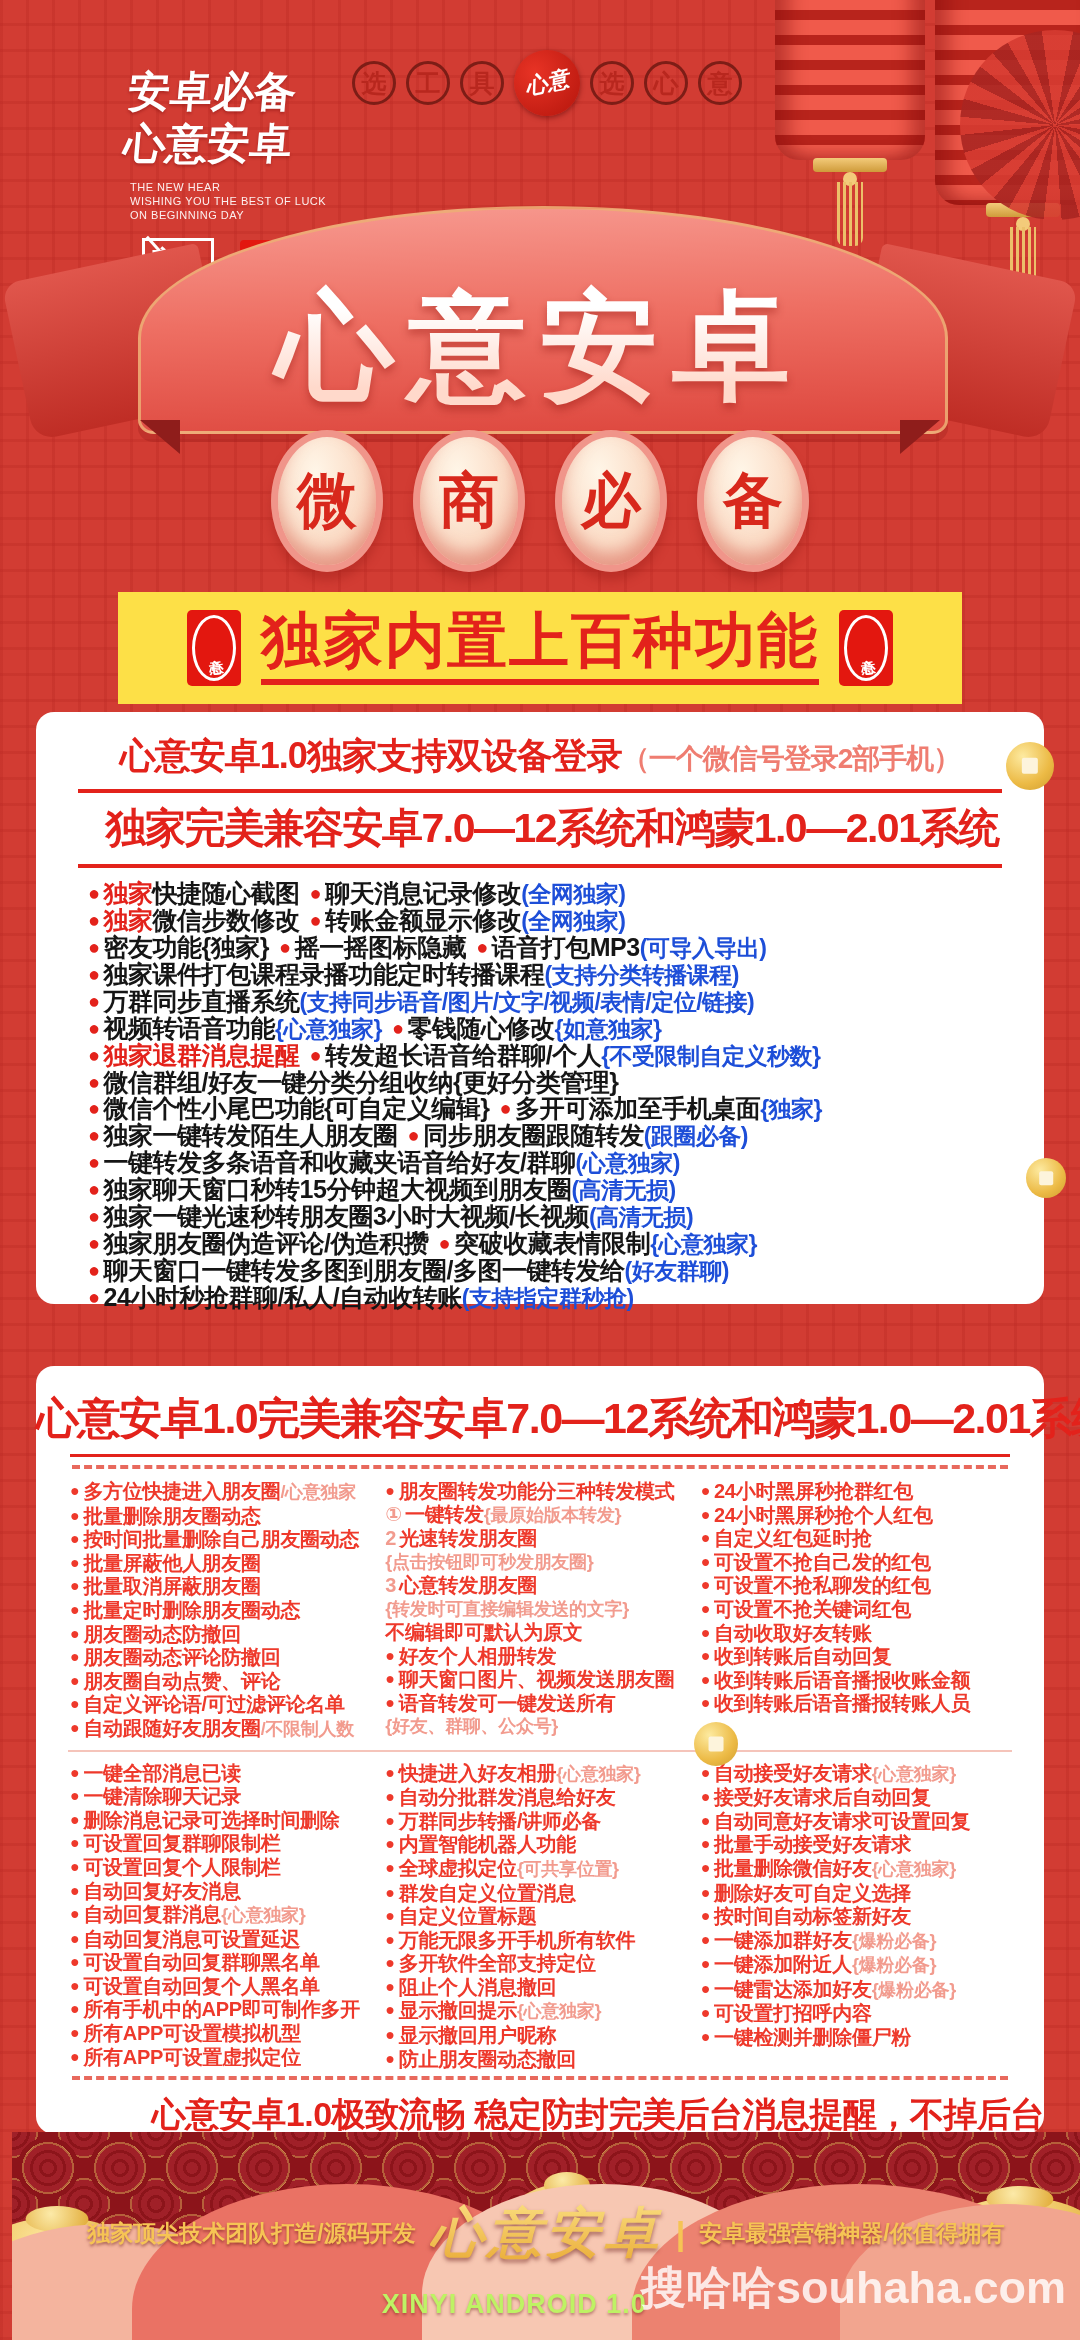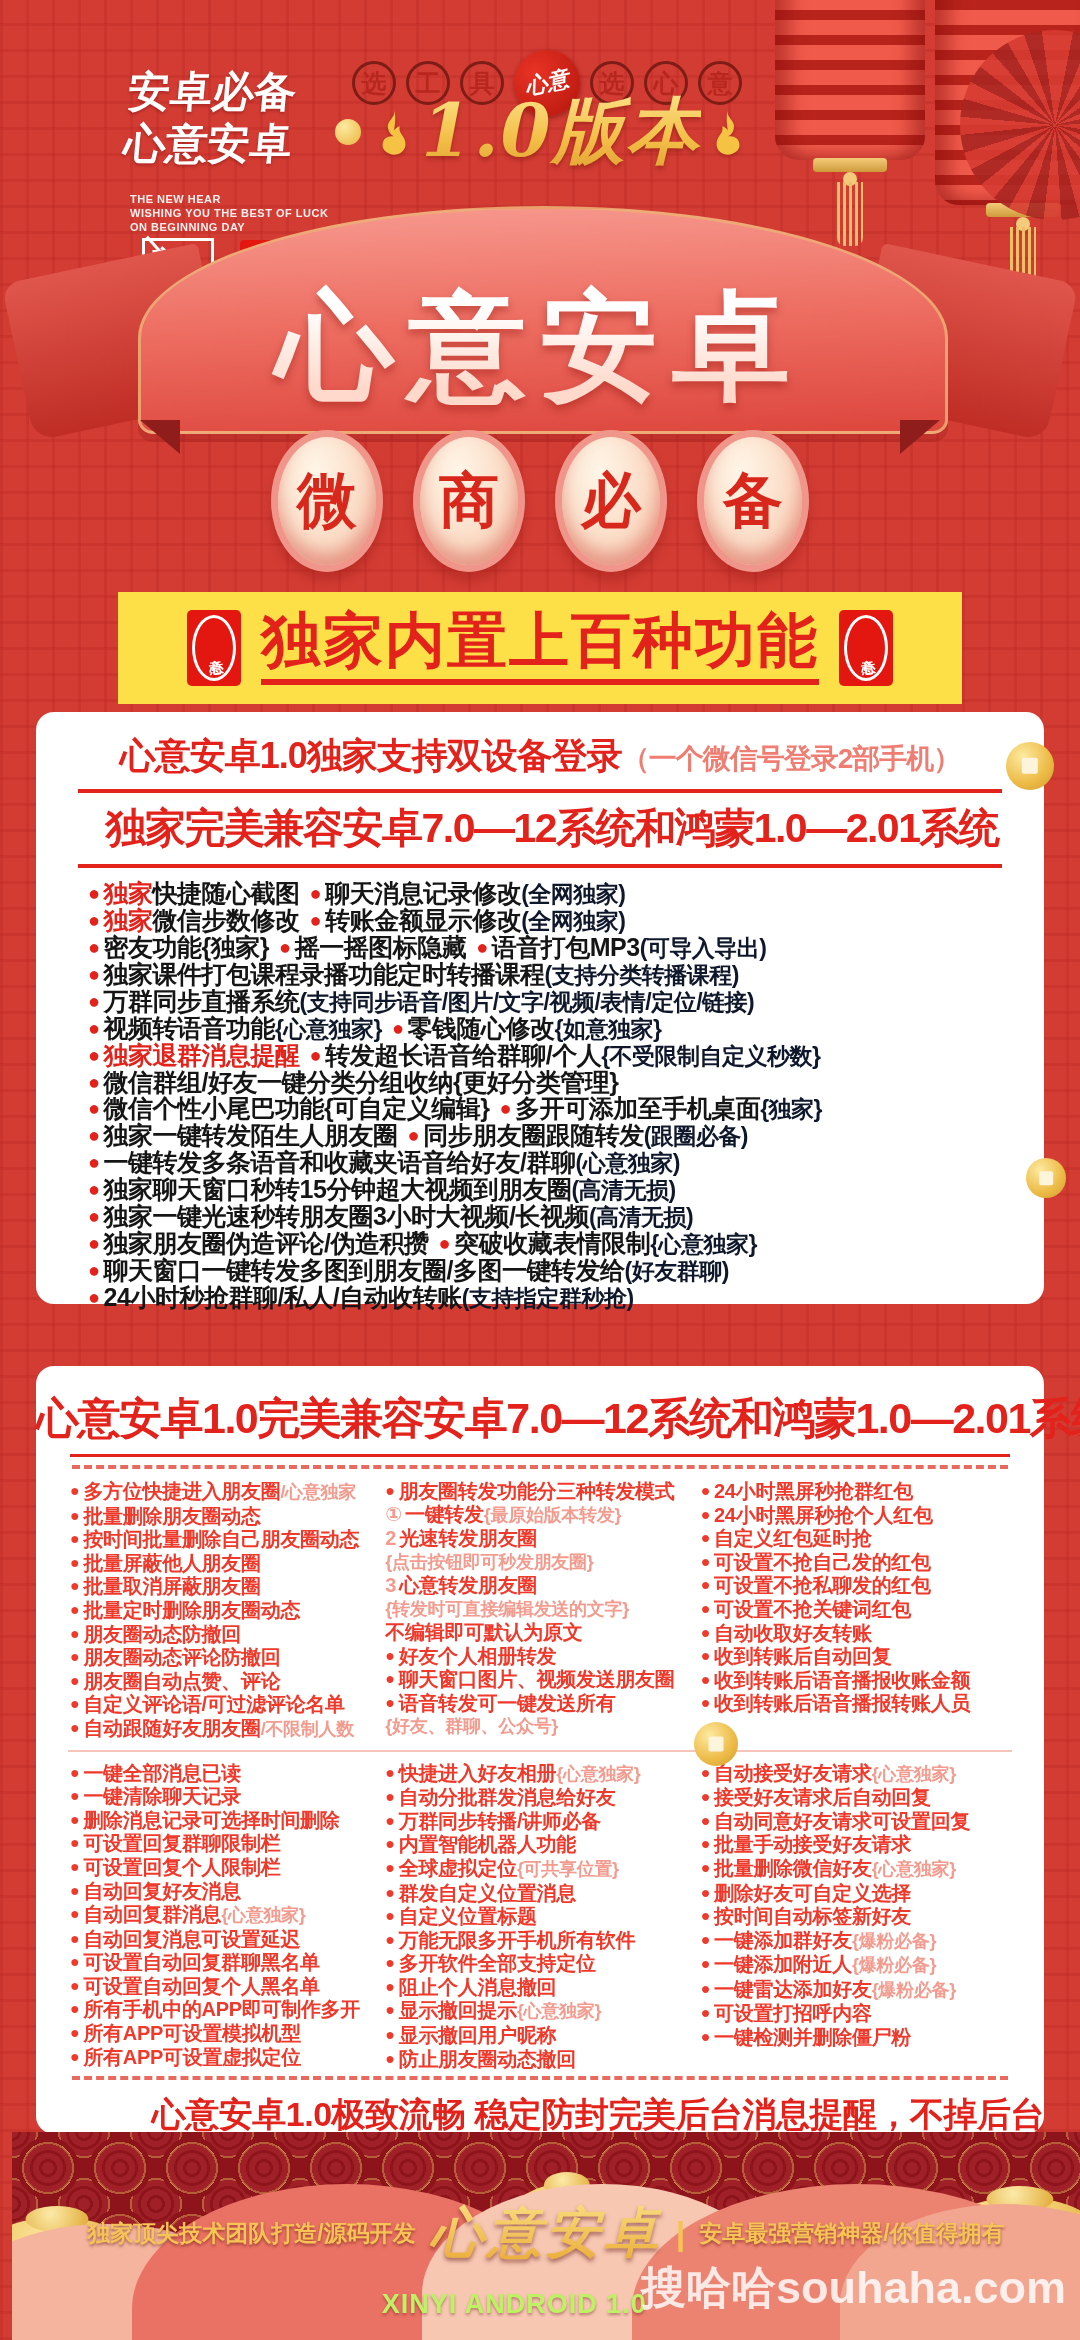--- a/index.html
+++ b/index.html
@@ -7,22 +7,22 @@
   .page{position:relative;width:1080px;height:2340px;background:#d23c33;overflow:hidden;margin:0 auto;}
   .page::before{content:"";position:absolute;inset:0;z-index:0;pointer-events:none;opacity:.55;
     background-image:
       repeating-linear-gradient(0deg, rgba(170,28,24,.35) 0 3px, transparent 3px 26px),
       repeating-linear-gradient(90deg, rgba(170,28,24,.35) 0 3px, transparent 3px 26px);}
   .z{position:absolute;z-index:2;}
 
   
   .brand{left:126px;top:66px;color:#fff;font-family:"DejaVu Serif",serif;font-weight:bold;
     font-size:42px;line-height:52px;transform:skewX(-5deg);text-shadow:0 2px 3px rgba(120,10,10,.4);}
-  .brand-en{left:130px;top:192px;color:rgba(255,255,255,.92);font-size:11px;line-height:14px;
-    font-weight:bold;letter-spacing:.5px;width:260px;}
+  .brand-en{left:130px;top:180px;color:rgba(255,255,255,.92);font-size:11px;line-height:14px;
+    font-weight:normal;letter-spacing:.5px;width:260px;}
   .stamp-box{left:142px;top:238px;width:66px;height:66px;border:3px solid #fff;color:#fff;}
   .stamp-box .c1{position:absolute;left:6px;top:2px;font-size:26px;font-weight:bold;}
   .stamp-box .c2{position:absolute;right:6px;bottom:2px;font-size:26px;font-weight:bold;}
   .stamp-box .slash{position:absolute;left:-14px;top:30px;width:96px;height:3px;background:#fff;transform:rotate(48deg);}
   .logo-square{left:240px;top:240px;width:60px;height:60px;background:#e3170f;border-radius:4px;
     display:flex;align-items:center;justify-content:center;}
   .logo-square .oval{width:46px;height:46px;border-radius:50%;background:#fff;display:flex;align-items:center;justify-content:center;
     color:#d01c12;font-family:"DejaVu Serif",serif;font-style:italic;font-weight:bold;font-size:15px;transform:rotate(-14deg);}
   .circle-row{left:352px;top:50px;display:flex;align-items:center;gap:10px;}
   .circle-list{display:flex;gap:10px;}
@@ -95,21 +95,21 @@
   .c1-line1{text-align:center;margin-top:20px;font-size:36px;font-weight:900;color:#e3221b;letter-spacing:-1px;white-space:nowrap;}
   .c1-note{font-size:28px;font-weight:700;color:#ef7d71;}
   .redline{width:924px;height:4px;background:#e3221b;margin:8px auto 8px;}
   .c1-line2{text-align:center;font-size:41px;font-weight:900;color:#e3221b;letter-spacing:-1.5px;white-space:nowrap;padding-left:24px;}
   .features{margin:12px 0 0 52px;}
   .feat-row{font-size:25px;line-height:26px;white-space:nowrap;letter-spacing:-0.5px;}
   .seg-dot{color:#e3221b;font-size:.8em;margin-right:4px;vertical-align:.1em;}
   .feat-row .seg-dot:not(:first-child){margin-left:10px;}
   .seg-red{color:#e3221b;font-weight:900;}
   .seg-b{color:#151515;font-weight:900;}
-  .seg-n{color:#0f172a;font-weight:600;font-size:23px;}
+  .seg-n{color:#1d4ed8;font-weight:600;font-size:23px;}
 
   .c2-title{text-align:center;padding-top:24px;font-size:43px;font-weight:900;color:#e3221b;letter-spacing:-1.5px;white-space:nowrap;}
   .c2-underline{width:940px;height:3px;background:#e3221b;margin:6px auto 8px;}
   .dashedline{width:936px;border-top:4px dashed #e8695d;margin:6px auto 10px;}
   .cols{display:flex;margin:4px 28px 0 34px;}
   .col{width:318px;}
   .mrow{font-size:20px;line-height:23px;font-weight:900;color:#ee392b;white-space:nowrap;letter-spacing:-0.3px;}
   .mrow .seg-dot{color:#ee392b;}
   .seg-m{color:#ee392b;}
   .seg-rn{color:#f29b8e;font-weight:600;font-size:18px;}
@@ -174,30 +174,20 @@
         <div class="hcircle">工</div>
         <div class="hcircle">具</div>
       </div>
     <div class="center-seal">心意</div>
     <div class="circle-list">
         <div class="hcircle">选</div>
         <div class="hcircle">心</div>
         <div class="hcircle">意</div>
       </div>
   </div>
-  <div class="z version-row">
-    <span class="coin-dot"></span>
-    <svg class="flame" width="34" height="48" viewBox="0 0 24 32">
-        <path d="M12 0c2 6-6 8-4 14 1 4 4 5 4 5s-7-1-8 5c-1 5 4 8 8 8s9-3 8-9c-1-5-5-6-4-11-3 1-4 3-4 3s2-9 0-15z" fill="#f5c244"></path>
-      </svg>
-    <span class="version-text">1.0版本</span>
-    <svg class="flame" width="34" height="48" viewBox="0 0 24 32" style="transform:scaleX(-1)">
-        <path d="M12 0c2 6-6 8-4 14 1 4 4 5 4 5s-7-1-8 5c-1 5 4 8 8 8s9-3 8-9c-1-5-5-6-4-11-3 1-4 3-4 3s2-9 0-15z" fill="#f5c244"></path>
-      </svg>
-  </div>
   <div class="z lantern lan1">
       <span class="lan-cap"></span>
       <span class="lan-knob"></span>
       <span class="lan-tassel"></span>
     </div>
   <div class="z lantern lan2">
       <span class="lan-cap"></span>
       <span class="lan-knob"></span>
       <span class="lan-tassel"></span>
     </div>

